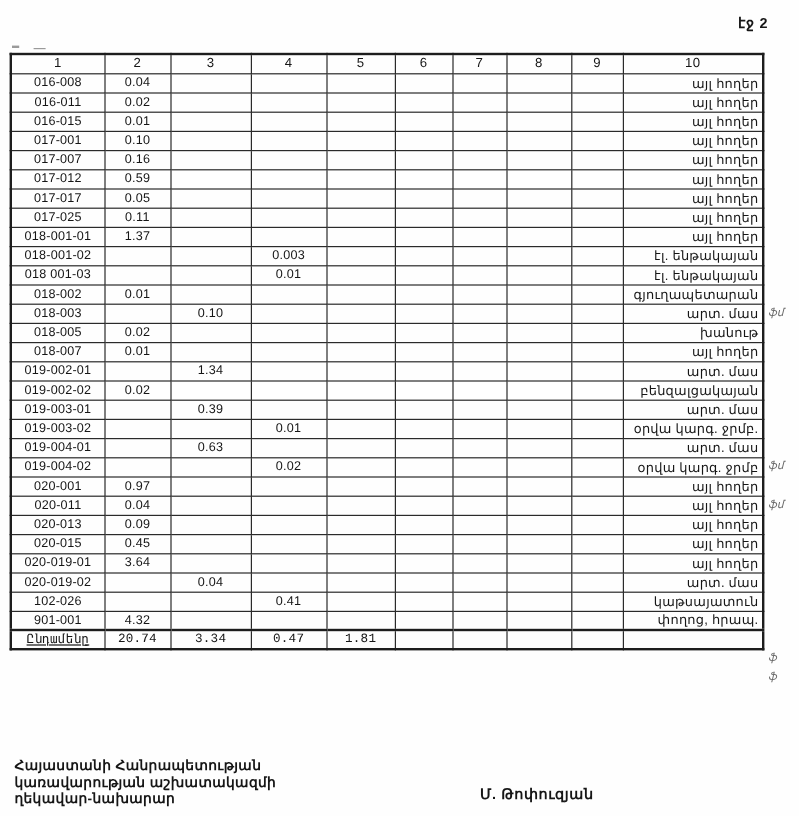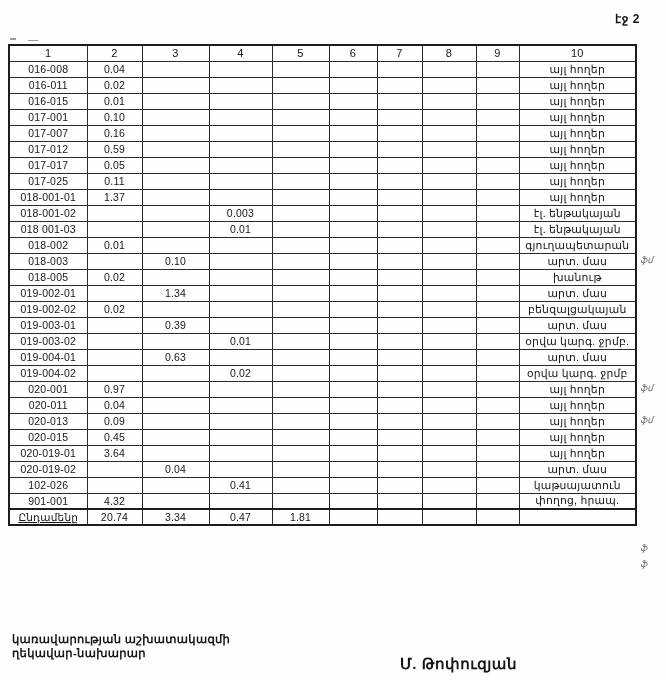--- a/index.html
+++ b/index.html
@@ -19,34 +19,34 @@
   }
   table.land-table th, table.land-table td {
     border:1px solid #2a2a2a; height:16px; padding:0 3px;
     overflow:hidden; white-space:nowrap; font-weight:normal;
     vertical-align:middle;
   }
   table.land-table { border:2px solid #1d1d1d; }
   table.land-table th { text-align:center; font-size:11px; }
   td.c-id { text-align:center; }
   td.c-num { text-align:center; }
-  td.c-use { text-align:center; font-size:10.8px; }
-  tr.total-row td { border-top:2px solid #1d1d1d; }
+  td.c-use { text-align:right; font-size:10.8px; }
+  tr.total-row td { border-top:2px solid #1d1d1d;font-family:Liberation Mono, monospace; }
   tr.total-row td.c-id { text-decoration:underline; }
   .margin-mark {
     position:absolute; left:640px; font-size:9px; color:#6a6a6a;
     font-style:italic; letter-spacing:0; line-height:10px;text-align:center;
   }
   .footer-block {
     position:absolute; left:12px; top:633px;
     font-size:11.5px; font-weight:bold; line-height:13.5px; letter-spacing:0.3px;
   }
   .signature-name {
     position:absolute; left:400px; top:655px;
-    font-size:15px; font-weight:bold; letter-spacing:0.5px;
+    font-size:12px; font-weight:bold; letter-spacing:0.5px;
   }
   .noise-dot { position:absolute; background:#9a9a9a; }
 </style>
 </head>
 <body>
 
 <div class="sheet">
 
   <div class="page-label">էջ 2</div>
 
@@ -240,20 +240,32 @@
       <td class="c-num"></td>
       <td class="c-num"></td>
       <td class="c-num"></td>
       <td class="c-num"></td>
       <td class="c-num"></td>
       <td class="c-num"></td>
       <td class="c-num"></td>
       <td class="c-use">խանութ</td>
     </tr>
         <tr>
+      <td class="c-id">018-007</td>
+      <td class="c-num">0.01</td>
+      <td class="c-num"></td>
+      <td class="c-num"></td>
+      <td class="c-num"></td>
+      <td class="c-num"></td>
+      <td class="c-num"></td>
+      <td class="c-num"></td>
+      <td class="c-num"></td>
+      <td class="c-use">այլ հողեր</td>
+    </tr>
+        <tr>
       <td class="c-id">019-002-01</td>
       <td class="c-num"></td>
       <td class="c-num">1.34</td>
       <td class="c-num"></td>
       <td class="c-num"></td>
       <td class="c-num"></td>
       <td class="c-num"></td>
       <td class="c-num"></td>
       <td class="c-num"></td>
       <td class="c-use">արտ. մաս</td>
@@ -423,20 +435,21 @@
       <td class="c-num"></td>
       <td class="c-num"></td>
       <td class="c-num"></td>
       <td class="c-num"></td>
       <td class="c-use"></td>
     </tr>
       </tbody>
   </table>
 
   <div class="footer-block">
+    <div>Հայաստանի Հանրապետության</div>
     <div>կառավարության աշխատակազմի</div>
     <div>ղեկավար-նախարար</div>
   </div>
 
   <div class="signature-name">Մ. Թոփուզյան</div>
 
   <div class="noise-dot" style="left:10px; top:38px; width:6px; height:2px;"></div>
   <div class="noise-dot" style="left:28px; top:40px; width:10px; height:1px;"></div>
 
 <span class="margin-mark" style="top: 255px;">ֆմ</span>

